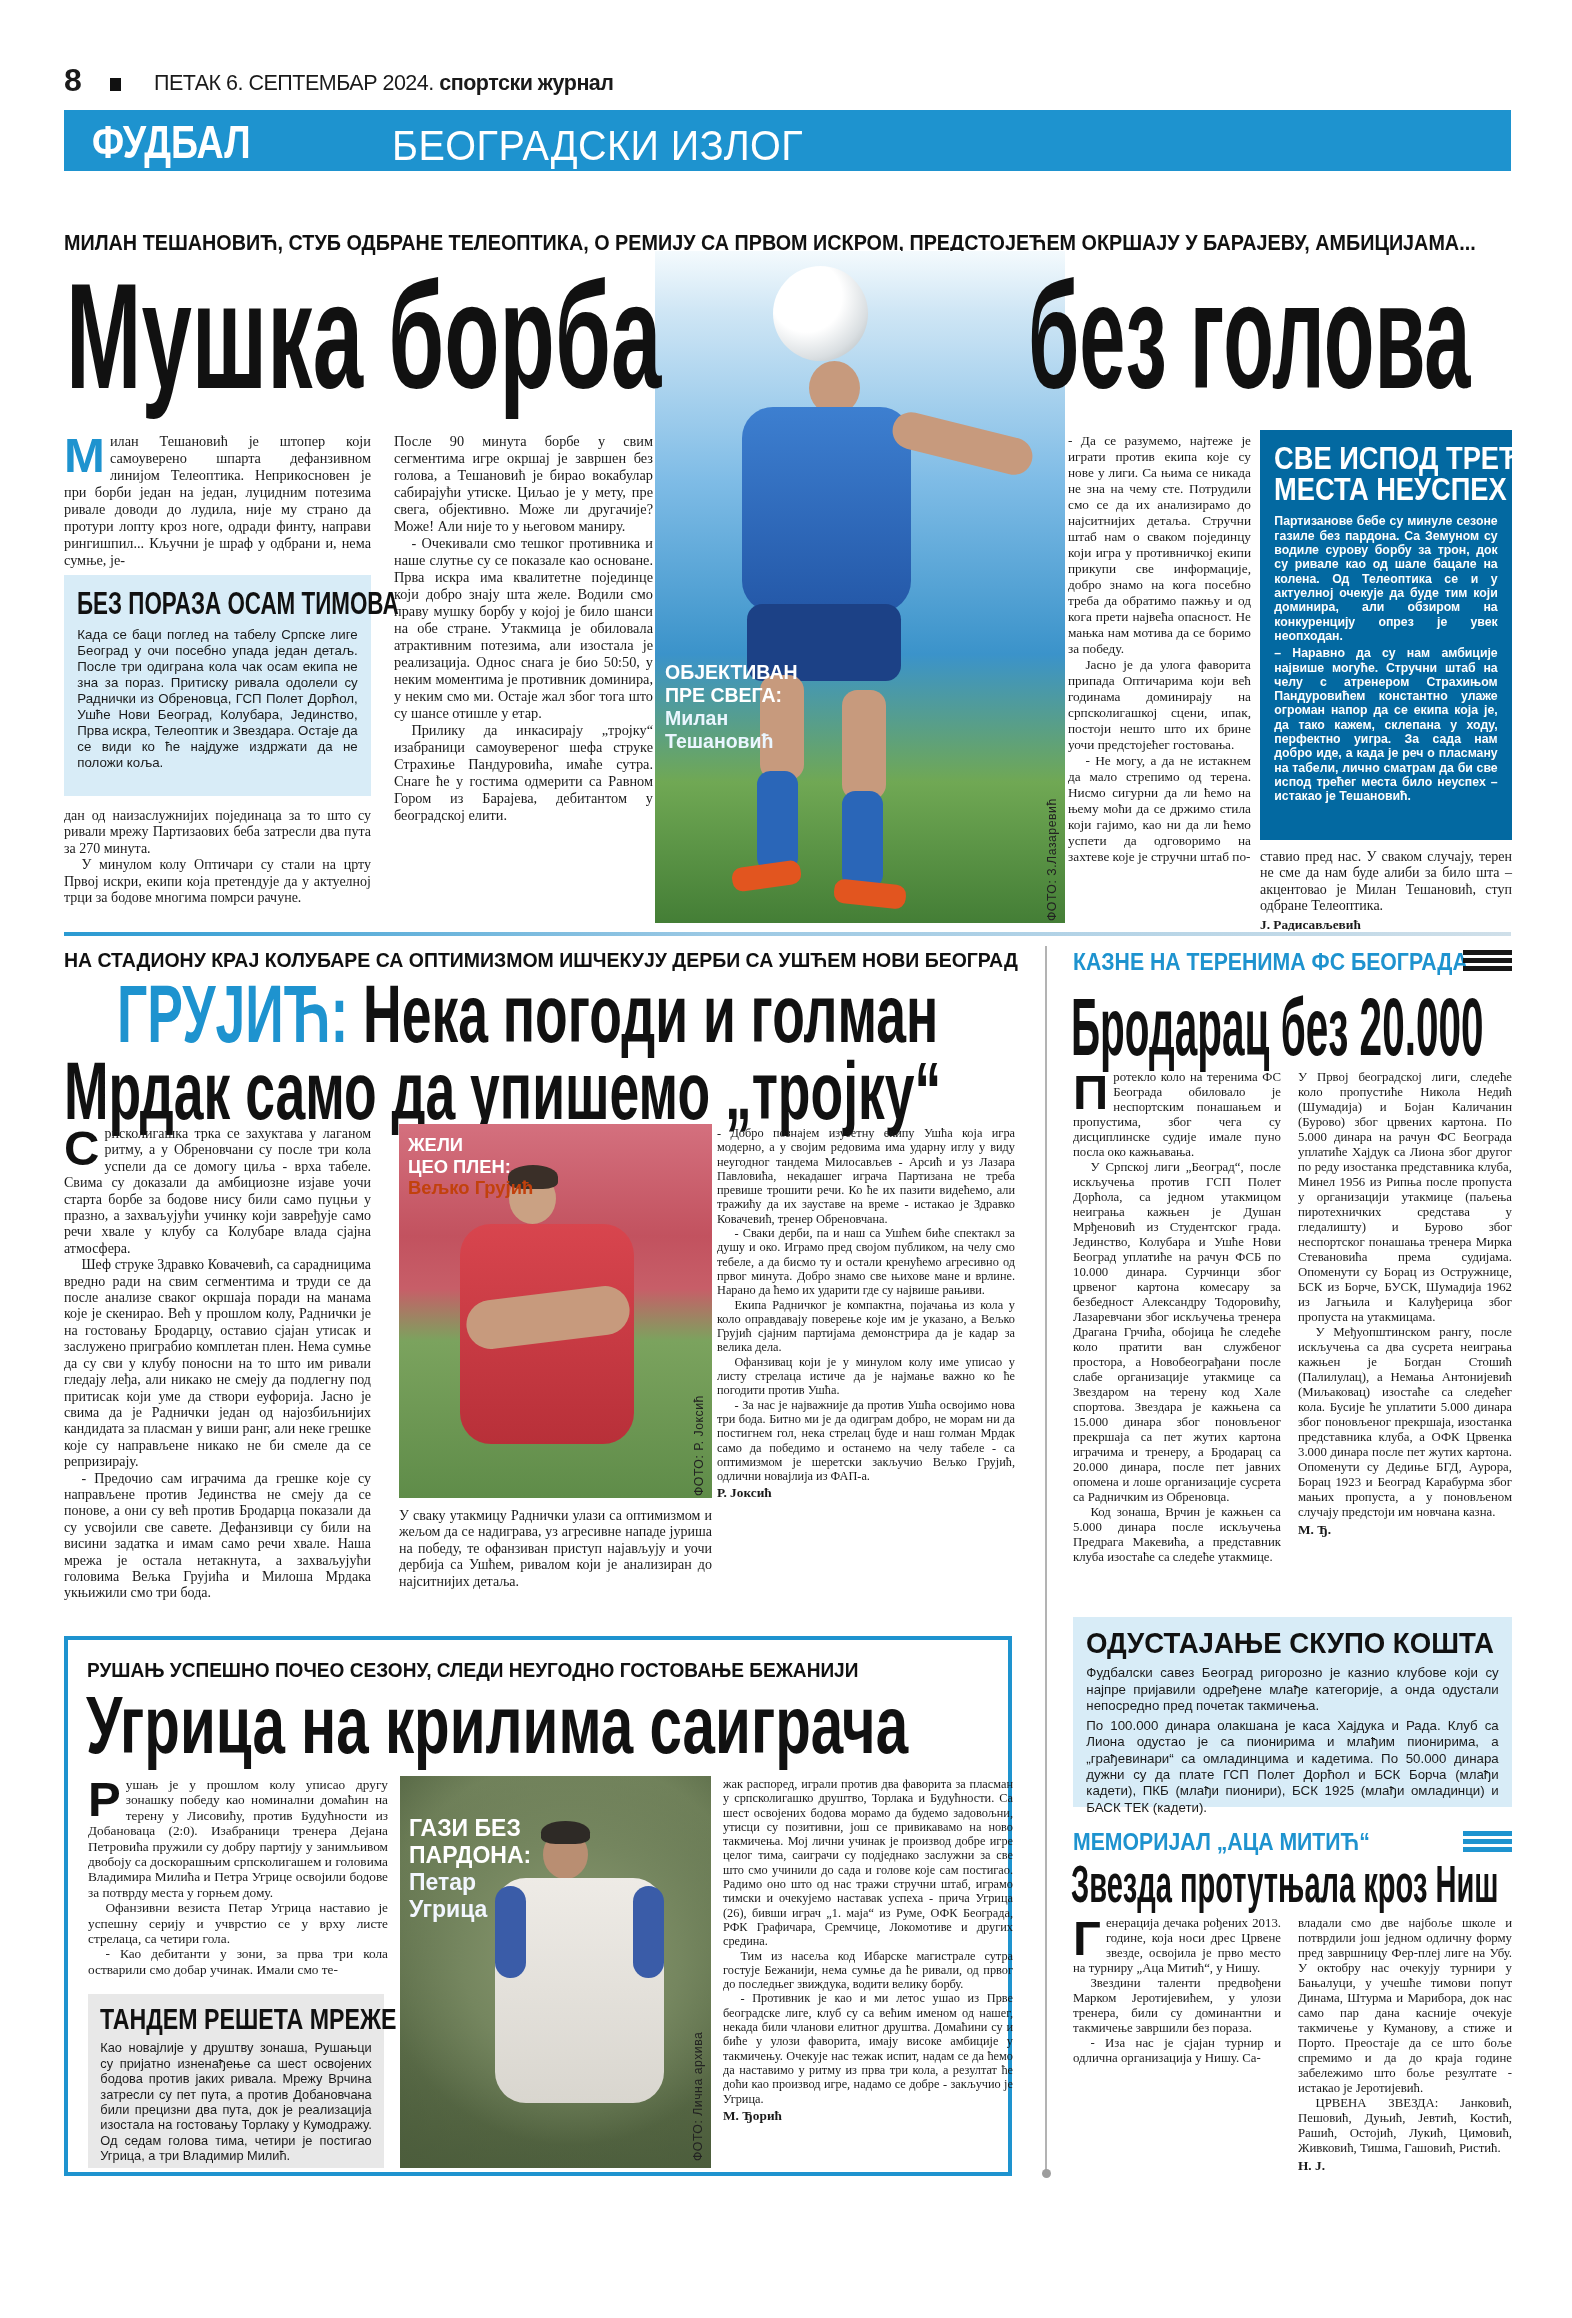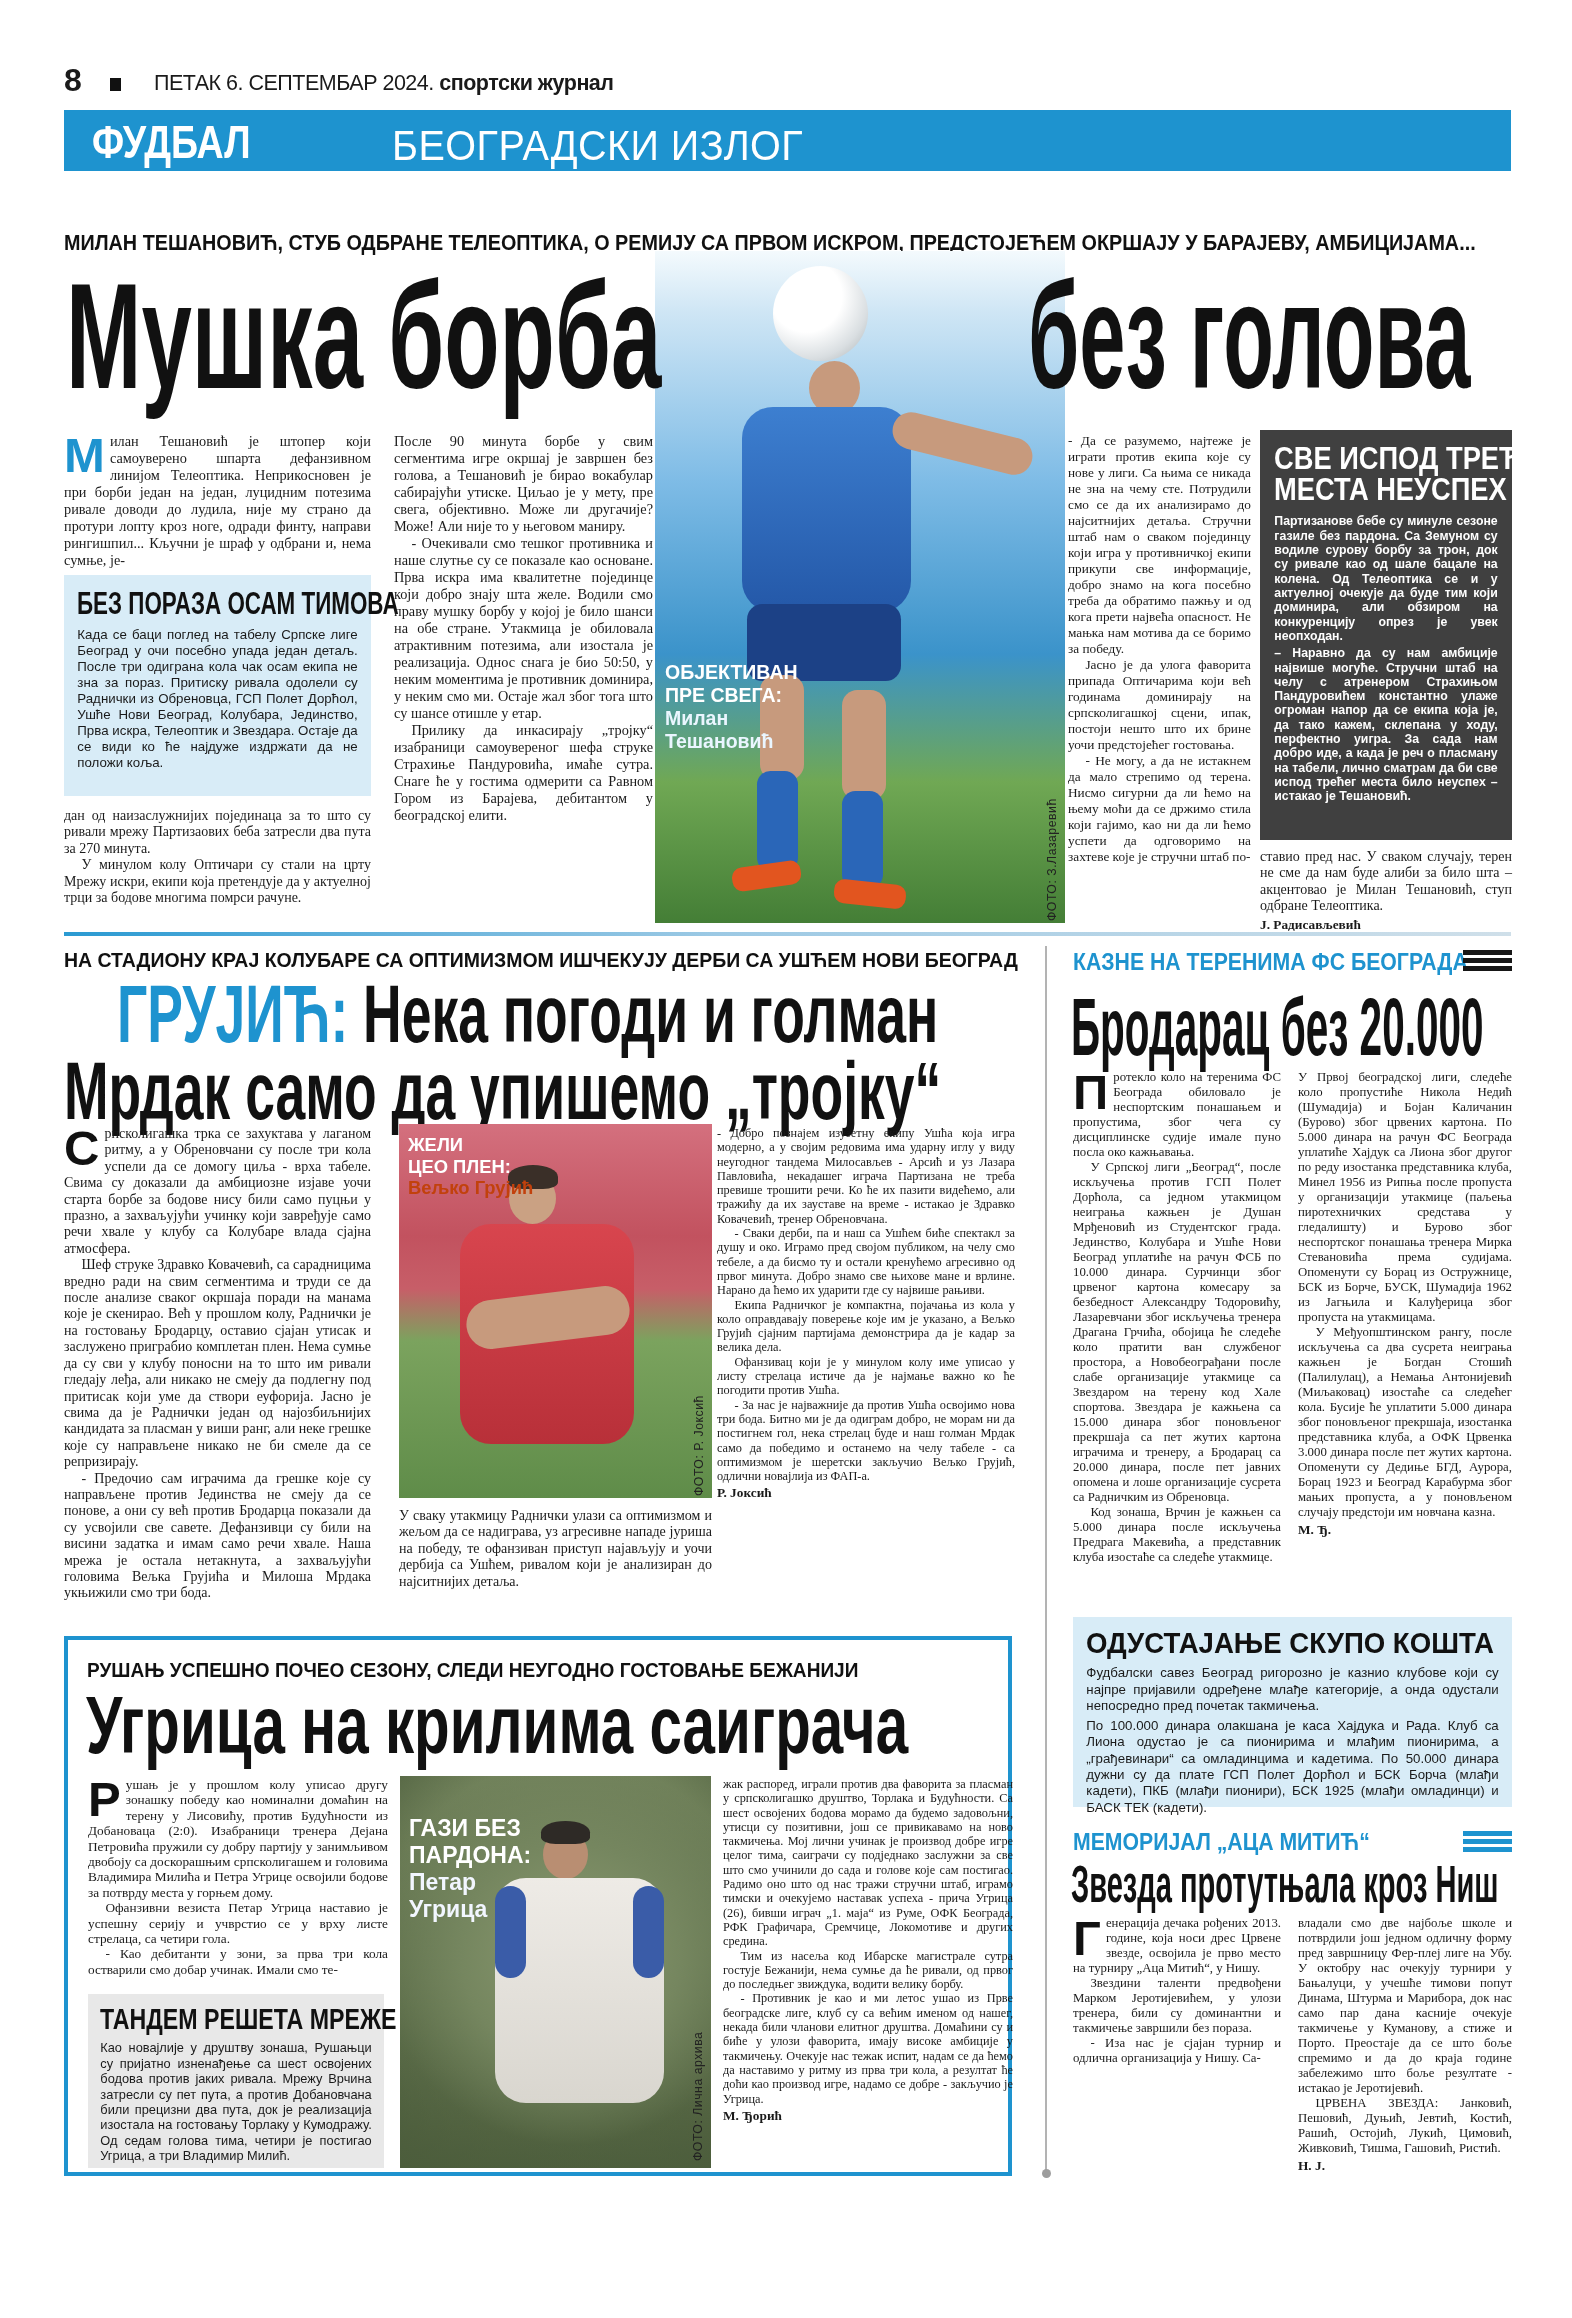--- a/index.html
+++ b/index.html
@@ -26,21 +26,21 @@
         font-weight:bold;font-size:49px;line-height:40px;padding:2px 5.1px 0 0;color:#111;}
   .dc-blue p:first-child::first-letter{color:#1e93cf;}
   .byline{font-family:"Liberation Serif",serif;font-weight:bold;font-size:13.3px;margin-top:2px;}
   
   .litebox{position:absolute;background:#d8ecf7;}
   .graybox{position:absolute;background:#e8e8e8;}
   .boxtitle{font-family:"Liberation Sans",sans-serif;font-weight:bold;white-space:nowrap;
         transform-origin:left top;display:inline-block;color:#111;line-height:1;}
   .boxtext{font-family:"Liberation Sans",sans-serif;text-align:justify;}
   .boxtext p{margin:0 0 3.1px 0;}
-  .bluebox{position:absolute;background:#404040;color:#fff;}
+  .bluebox{position:absolute;background:#0369a1;color:#fff;}
   .bluebox .boxtext p{color:#fff;font-weight:bold;}
   
   .photo{position:absolute;overflow:hidden;}
   .caption{position:absolute;font-family:"Liberation Sans",sans-serif;font-weight:bold;
         color:#fff;line-height:1.18;}
   .credit{position:absolute;font-family:"Liberation Sans",sans-serif;color:#222;font-size:12.3px;
         writing-mode:vertical-rl;transform:rotate(180deg);letter-spacing:0.5px;}
   .bars{position:absolute;width:49px;height:23.6px;}
   .vrule{position:absolute;width:1.5px;background:#b3b3b3;}
   .dot{position:absolute;width:9.2px;height:9.2px;border-radius:50%;background:#9d9d9d;}
@@ -94,21 +94,21 @@
 
   <div class="litebox" style="left:64px;top:575px;width:307px;height:221px;padding:12.3px 13.3px;box-sizing:border-box;">
     <span class="boxtitle" style="font-size:32px;transform:scaleX(0.70);">БЕЗ ПОРАЗА ОСАМ ТИМОВА</span>
     <div class="boxtext" style="margin-top:8.2px;font-size:13.3px;line-height:16px;">
         <p>Када се баци поглед на табелу Српске лиге Београд у очи посебно упада један детаљ. После три одиграна кола чак осам екипа не зна за пораз. Притиску ривала одолели су Раднички из Обреновца, ГСП Полет Дорћол, Ушће Нови Београд, Колубара, Јединство, Прва искра, Телеоптик и Звездара. Остаје да се види ко ће најдуже издржати да не положи коља.</p>
       </div>
   </div>
 
   <div class="col s27" style="left:64px;top:808px;width:307px;">
       <p>дан од наизаслужнијих појединаца за то што су ривали мрежу Партизаових беба затресли два пута за 270 минута.</p>
-      <p>У минулом колу Оптичари су стали на црту Мрежу искри, екипи која претендује да у актуелној трци за бодове многима помрси рачуне.</p>
+      <p>У минулом колу Оптичари су стали на црту Првој искри, екипи која претендује да у актуелној трци за бодове многима помрси рачуне.</p>
     </div>
 
   <div class="col s28" style="left:394px;top:433px;width:259px;">
       <p>После 90 минута борбе у свим сегментима игре окршај је завршен без голова, а Тешановић је бирао вокабулар сабирајући утиске. Циљао је у мету, пре свега, објективно. Може ли другачије? Може! Али није то у његовом маниру.</p>
       <p>- Очекивали смо тешког противника и наше слутње су се показале као основане. Прва искра има квалитетне појединце који добро знају шта желе. Водили смо праву мушку борбу у којој је било шанси на обе стране. Утакмица је обиловала атрактивним потезима, али изостала је реализација. Однос снага је био 50:50, у неким моментима је противник доминира, у неким смо ми. Остаје жал због тога што су шансе отишле у етар.</p>
       <p>Прилику да инкасирају „тројку“ изабраници самоувереног шефа струке Страхиње Пандуровића, имаће сутра. Снаге ће у гостима одмерити са Равном Гором из Барајева, дебитантом у београдској елити.</p>
     </div>
 
   <div class="col s26" style="left:1068px;top:433px;width:183px;">
       <p>- Да се разумемо, најтеже је играти против екипа које су нове у лиги. Са њима се никада не зна на чему сте. Потрудили смо се да их анализирамо до најситнијих детаља. Стручни штаб нам о сваком појединцу који игра у противничкој екипи прикупи све информације, добро знамо на кога посебно треба да обратимо пажњу и од кога прети највећа опасност. Не мањка нам мотива да се боримо за победу.</p>

